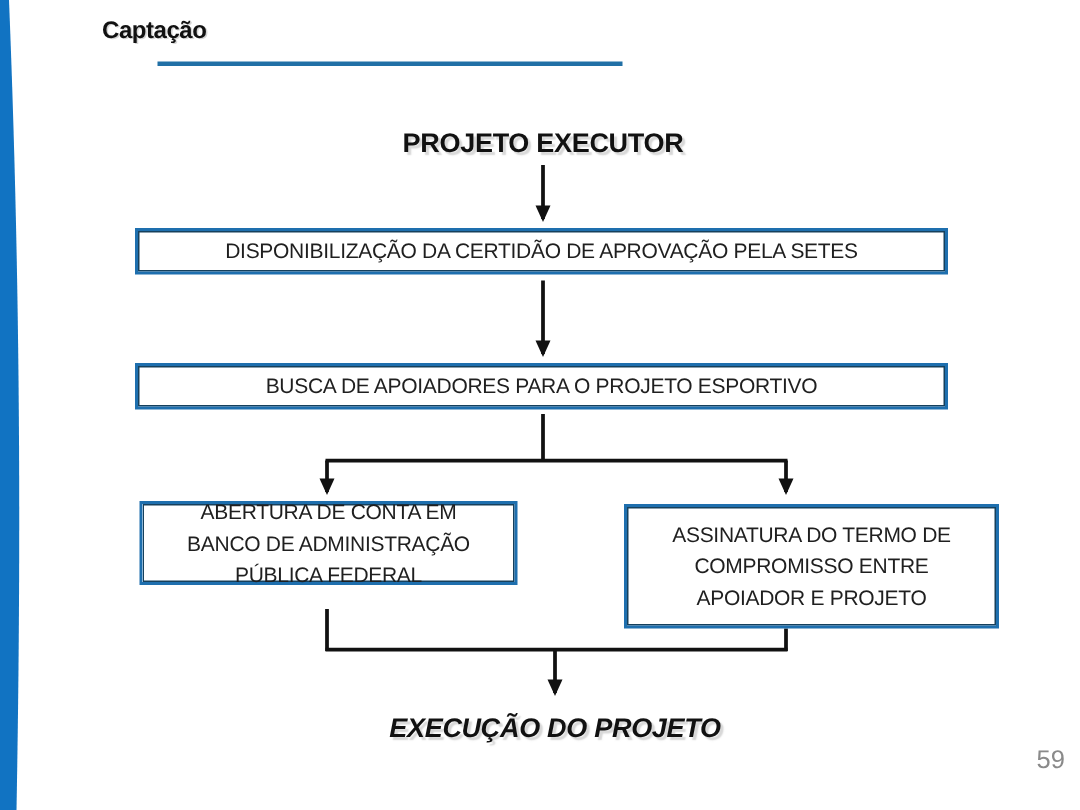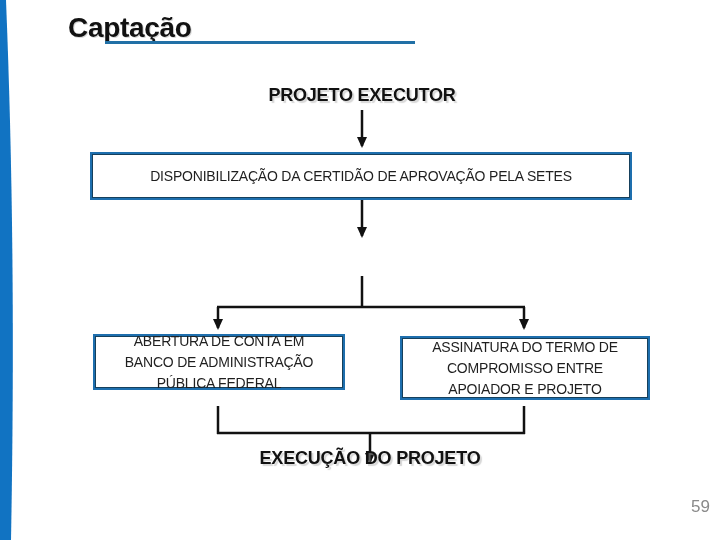--- a/index.html
+++ b/index.html
@@ -7,53 +7,53 @@
     position:relative;
     width:720px;height:540px;
     background:#ffffff;
     overflow:hidden;
     font-family:"Liberation Sans", sans-serif;
     color:#1a1a1a;
   }
   .stripe-svg{position:absolute;left:0;top:0;width:24px;height:540px;}
   .slide-title{
     position:absolute;left:68px;top:12px;
-    font-size:28px;font-weight:bold;color:#111;
+    font-size:16px;font-weight:bold;color:#111;
     text-shadow:1px 1px 0 rgba(180,180,180,.55);
     letter-spacing:-0.3px;
   }
   .title-underline{
     position:absolute;left:105px;top:41px;width:310px;height:3px;
     background:#2170a6;
   }
   .flow-label{
     position:absolute;
     font-size:18px;font-weight:bold;color:#111;
     text-align:center;
     text-shadow:2px 2px 1px rgba(175,175,175,.5);
     letter-spacing:-0.2px;
   }
   #start-label{left:202px;top:85px;width:320px;}
-  #end-label{left:220px;top:448px;width:300px;}
+  #end-label{left:220px;top:475px;width:300px;font-style:italic;}
   .flow-box{
     position:absolute;
     background:#fff;
     border:2px solid #1e6fae;
     box-shadow:inset 0 0 0 1px #16405c;
     display:flex;align-items:center;justify-content:center;
     text-align:center;
     font-size:14px;line-height:21px;
     letter-spacing:-0.2px;
     color:#1f1f1f;
     box-sizing:border-box;
   }
-  #box-setes{left:90px;top:152px;width:542px;height:48px;text-align:center;}
+  #box-setes{left:90px;top:152px;width:542px;height:31px;text-align:center;}
   #box-busca{left:90px;top:242px;width:542px;height:31px;}
   #box-conta{left:93px;top:334px;width:252px;height:56px;}
-  #box-termo{left:400px;top:336px;width:250px;height:64px;}
+  #box-termo{left:416px;top:336px;width:250px;height:83px;}
   .connectors{position:absolute;left:0;top:0;width:720px;height:540px;pointer-events:none;}
   .page-number{
     position:absolute;right:10px;top:497px;
     font-size:17px;color:#8a8a8a;
   }
   .line-span{display:block;}
 </style>
 </head>
 <body>
 
@@ -85,20 +85,23 @@
       <line x1="370" y1="433" x2="370" y2="462" marker-end="url(#arrow)"></line>
     </g>
   </svg>
 
   <div id="start-label" class="flow-label">PROJETO EXECUTOR</div>
 
   <div id="box-setes" class="flow-box">
     <span>DISPONIBILIZAÇÃO DA CERTIDÃO DE APROVAÇÃO PELA SETES</span>
   </div>
 
+  <div id="box-busca" class="flow-box">
+    <span>BUSCA DE APOIADORES PARA O PROJETO ESPORTIVO</span>
+  </div>
 
   <div id="box-conta" class="flow-box">
     <span>
       <span class="line-span">ABERTURA DE CONTA EM</span>
       <span class="line-span">BANCO DE ADMINISTRAÇÃO</span>
       <span class="line-span">PÚBLICA FEDERAL</span>
     </span>
   </div>
 
   <div id="box-termo" class="flow-box">

